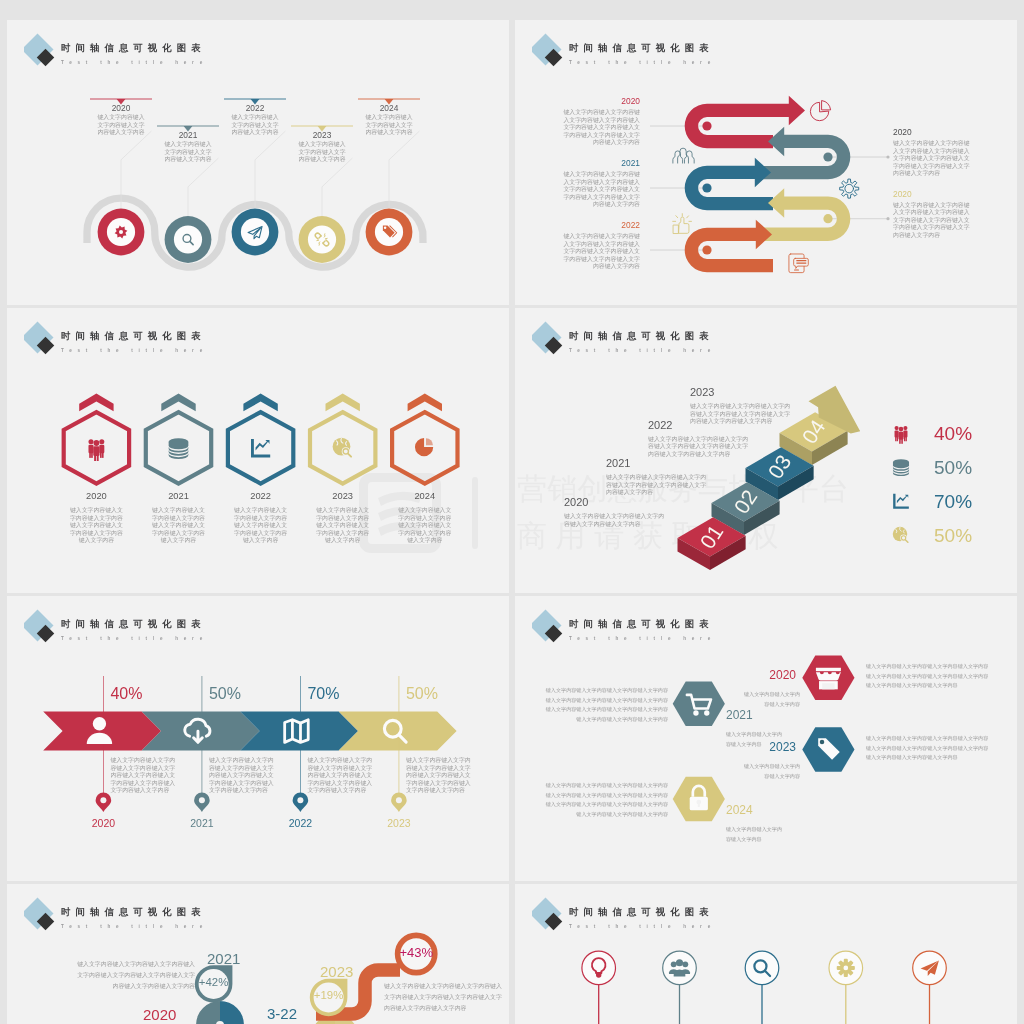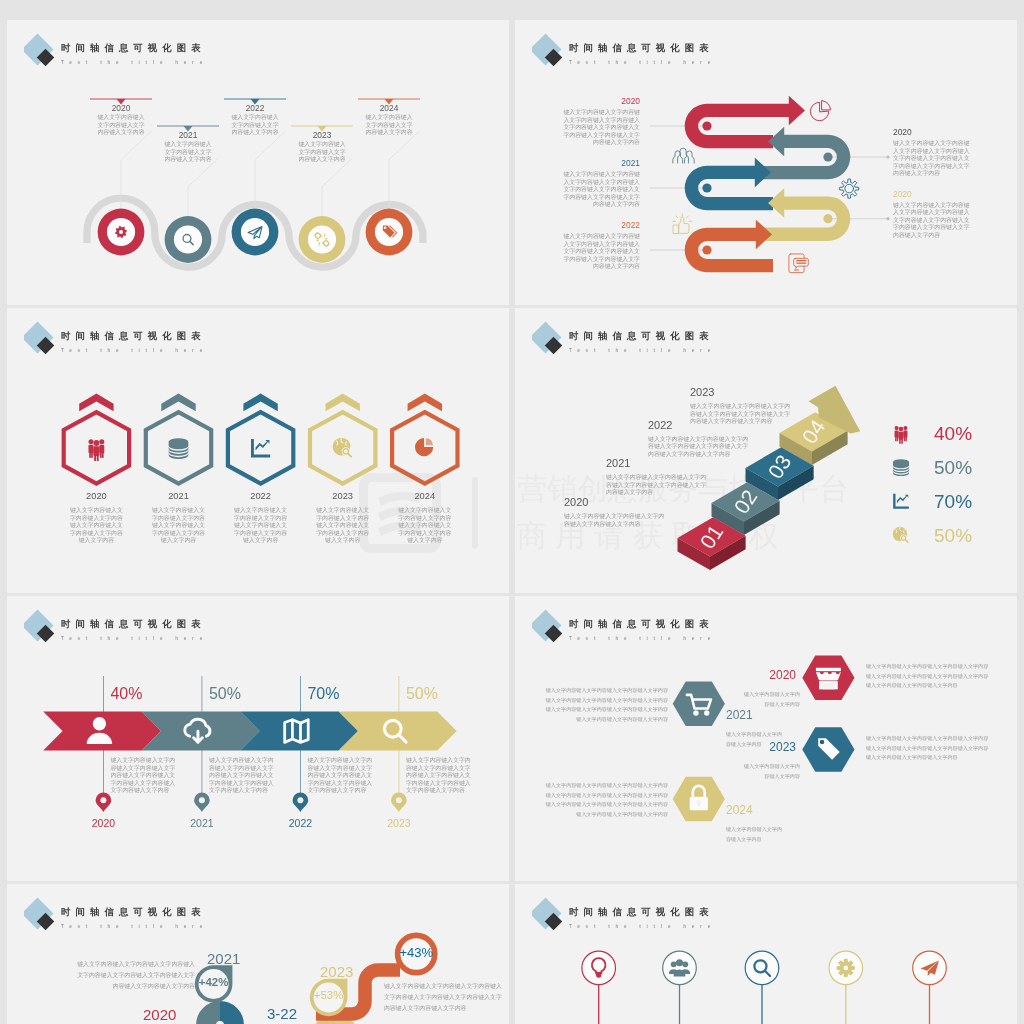--- a/index.html
+++ b/index.html
@@ -495,23 +495,23 @@
 <path d="M 237 176 L 237 141 A 24 24 0 0 0 213 117 L 213 137 A 4 4 0 0 1 217 141 L 217 176 Z" fill="#2d6e8c"></path>
 <path d="M 304 184 L 304 154 A 24 24 0 0 1 328 130 L 328 150 A 4 4 0 0 0 324 154 L 324 184 Z" fill="#d7c87e"></path>
 <path d="M 352 184 L 352 154 A 24 24 0 0 0 328 130 L 328 150 A 4 4 0 0 1 332 154 L 332 184 Z" fill="#d7c87e" opacity="0.92"></path>
 <path d="M 393 86 L 371 86 A 13 13 0 0 0 358 99 L 358 117 A 13 13 0 0 1 345 130 L 309 130" fill="none" stroke="#d4633c" stroke-width="13.5" stroke-linecap="butt"></path>
 <path d="M 206.6 81.2 L 225.4 81.2 L 225.4 100.0 A 18.8 18.8 0 0 1 206.6 118.8 A 18.8 18.8 0 0 1 187.8 100.0 A 18.8 18.8 0 0 1 206.6 81.2 Z" fill="#5f8089"></path>
         <circle cx="206.6" cy="100.0" r="15.0" fill="#f4f4f4"></circle>
 <path d="M 321.6 94.7 L 340.4 94.7 L 340.4 113.5 A 18.8 18.8 0 0 1 321.6 132.3 A 18.8 18.8 0 0 1 302.8 113.5 A 18.8 18.8 0 0 1 321.6 94.7 Z" fill="#d7c87e"></path>
         <circle cx="321.6" cy="113.5" r="15.0" fill="#f4f4f4"></circle>
 <circle cx="409.2" cy="70" r="18.6" fill="#f6f6f6" stroke="#d4633c" stroke-width="5.6"></circle>
 </svg>
-<div class="t" style="left:381.2px;top:62px;width:56px;text-align:center;font-size:13px;color:#0369a1;">+43%</div>
-<div class="t" style="left:178.6px;top:92.7px;width:56px;text-align:center;font-size:11.4px;color:#5f8089;font-weight:bold;">+42%</div>
-<div class="t" style="left:293.6px;top:105.5px;width:56px;text-align:center;font-size:11.4px;color:#d7c87e;">+53%</div>
+<div class="t" style="left:381.2px;top:62px;width:56px;text-align:center;font-size:13px;color:#be185d;">+43%</div>
+<div class="t" style="left:178.6px;top:92.7px;width:56px;text-align:center;font-size:11.4px;color:#5f8089;">+42%</div>
+<div class="t" style="left:293.6px;top:105.5px;width:56px;text-align:center;font-size:11.4px;color:#d7c87e;">+19%</div>
 <div class="t" style="left:200px;top:67px;font-size:15px;color:#5f8089;">2021</div>
 <div class="t" style="left:313px;top:80px;font-size:15px;color:#d7c87e;">2023</div>
 <div class="t" style="left:136px;top:123px;font-size:15px;color:#c23148;">2020</div>
 <div class="t" style="left:260px;top:122px;font-size:15px;color:#2d6e8c;">3-22</div>
 <div class="t bodytext" style="left:69px;top:75px;width:119px;text-align:right;line-height:1.9;">键入文字内容键入文字内容键入文字内容键入文字内容键入文字内容键入文字内容键入文字内容键入文字内容键入文字内容</div>
 <div class="t bodytext" style="left:377px;top:97px;width:119px;text-align:left;line-height:1.9;">键入文字内容键入文字内容键入文字内容键入文字内容键入文字内容键入文字内容键入文字内容键入文字内容键入文字内容</div>
 </div>
 <div class="slide" id="slide-8" style="left:515px;top:884px;">
 <div class="hdr" style="left:17px;top:13px;"><svg width="48" height="42" viewBox="0 0 48 42">
           <rect x="2.2" y="5.2" width="22.6" height="22.6" transform="rotate(45 13.5 16.5)" fill="#a9cbdb"></rect>

